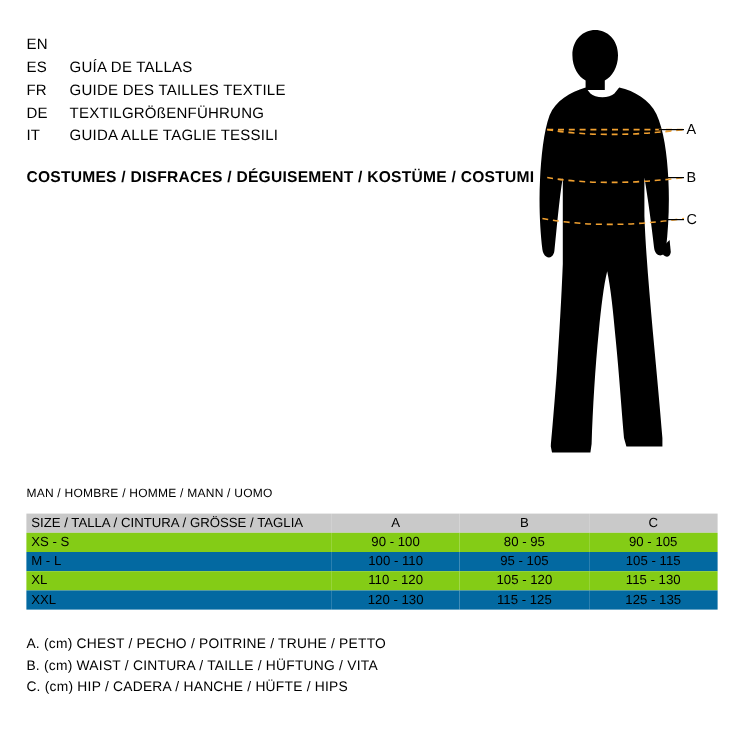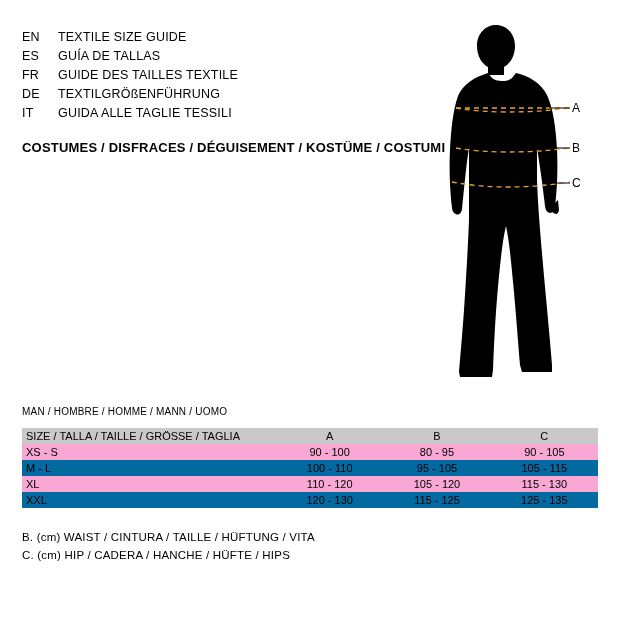--- a/index.html
+++ b/index.html
@@ -95,41 +95,40 @@
   }
   table.size-table th.label-col,
   table.size-table td.label-col {
     text-align: left;
     padding-left: 4px;
     width: 250px;
   }
   table.size-table thead tr {
     background: #c9c9c9;
   }
-  table.size-table tbody tr.odd { background: #f9a8d4; }
+  table.size-table tbody tr.odd { background: #84cc16; }
   table.size-table tbody tr.even { background: #0369a1; }
 
   .legend {
     position: absolute;
     left: 22px;
     top: 528px;
     font-size: 11.5px;
     line-height: 18px;
     letter-spacing: 0.2px;
   }
 </style>
 </head>
 <body>
 
 <div class="page">
 
   <div class="lang-block">
     <div class="lang-row">
       <span class="lang-code">EN</span>
-      <span class="lang-text">TEXTILE SIZE GUIDE</span>
     </div>
     <div class="lang-row">
       <span class="lang-code">ES</span>
       <span class="lang-text">GUÍA DE TALLAS</span>
     </div>
     <div class="lang-row">
       <span class="lang-code">FR</span>
       <span class="lang-text">GUIDE DES TAILLES TEXTILE</span>
     </div>
     <div class="lang-row">
@@ -197,21 +196,21 @@
     <span class="measure-label" style="left:142px; top:81px;">A</span>
     <span class="measure-label" style="left:142px; top:121px;">B</span>
     <span class="measure-label" style="left:142px; top:156px;">C</span>
   </div>
 
   <div class="man-title">MAN / HOMBRE / HOMME / MANN / UOMO</div>
 
   <table class="size-table">
     <thead>
       <tr>
-        <th class="label-col">SIZE / TALLA / TAILLE / GRÖSSE / TAGLIA</th>
+        <th class="label-col">SIZE / TALLA / CINTURA / GRÖSSE / TAGLIA</th>
         <th>A</th>
         <th>B</th>
         <th>C</th>
       </tr>
     </thead>
     <tbody>
       <tr class="odd">
         <td class="label-col">XS - S</td>
         <td>90 - 100</td>
         <td>80 - 95</td>
@@ -232,17 +231,18 @@
       <tr class="even">
         <td class="label-col">XXL</td>
         <td>120 - 130</td>
         <td>115 - 125</td>
         <td>125 - 135</td>
       </tr>
     </tbody>
   </table>
 
   <div class="legend">
+    <div>A. (cm) CHEST / PECHO / POITRINE / TRUHE / PETTO</div>
     <div>B. (cm) WAIST / CINTURA / TAILLE / HÜFTUNG / VITA</div>
     <div>C. (cm) HIP / CADERA / HANCHE / HÜFTE / HIPS</div>
   </div>
 
 </div>
 
 </body></html>

